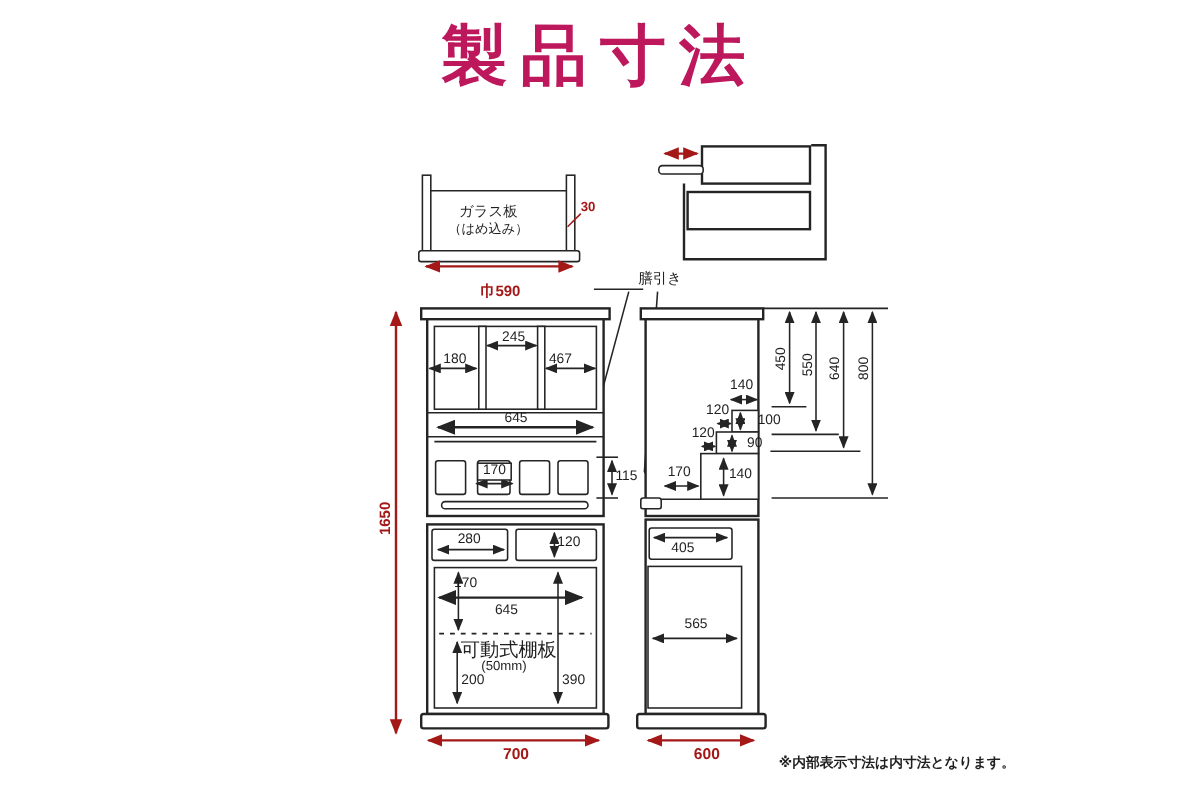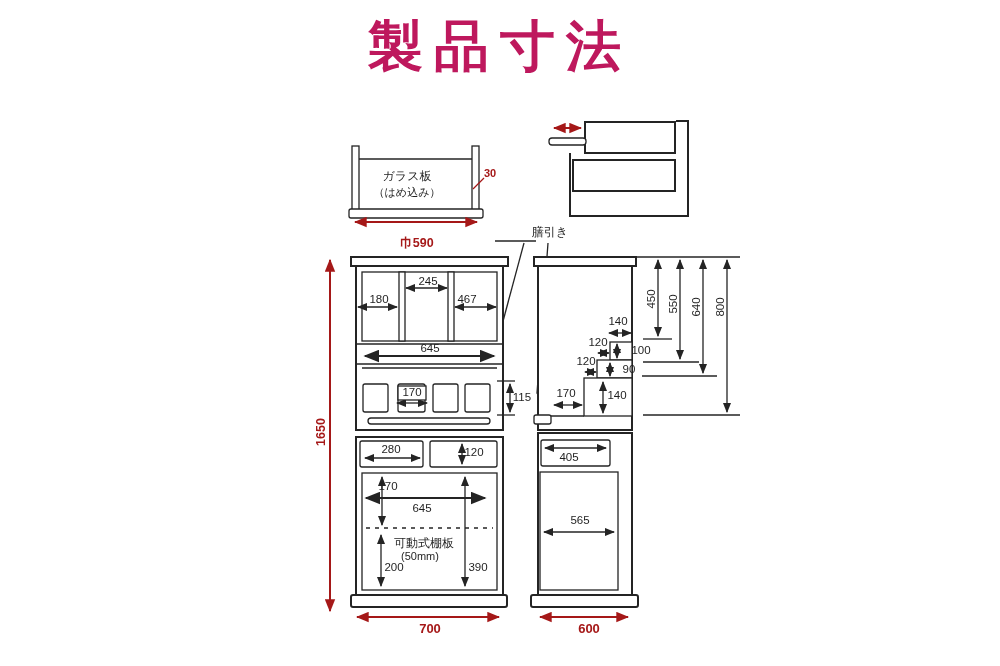--- a/index.html
+++ b/index.html
@@ -138,37 +138,38 @@
       <line class="k" x1="680" y1="260" x2="680" y2="359" marker-start="url(#ab)" marker-end="url(#ab)"></line>
       <line class="k" x1="643" y1="362" x2="699" y2="362"></line>
       <line class="k" x1="703" y1="260" x2="703" y2="373" marker-start="url(#ab)" marker-end="url(#ab)"></line>
       <line class="k" x1="642" y1="376" x2="717" y2="376"></line>
       <line class="k" x1="727" y1="260" x2="727" y2="412" marker-start="url(#ab)" marker-end="url(#ab)"></line>
       <line class="k" x1="643" y1="415" x2="740" y2="415"></line>
     </g>
   </svg>
 
   <div id="page-title">製品寸法</div>
+  <div id="bottom-note" class="note">※内部表示寸法は内寸法となります。</div>
   <div id="labels-layer">
       <div class="lbl" style="left: 407px; top: 176px; font-size: 12px;">ガラス板</div>
       <div class="lbl" style="left: 407px; top: 192px; font-size: 11px;">（はめ込み）</div>
       <div class="lbl red bold" style="left: 417px; top: 230px; font-size: 12.5px; margin-top: 13px;">巾590</div>
       <div class="lbl red bold" style="left: 490px; top: 173px; font-size: 11px;">30</div>
       <div class="lbl" style="left: 514px; top: 232px; font-size: 12px; margin-left: 36px;">膳引き</div>
       <div class="lbl" style="left: 428px; top: 282px;">245</div>
       <div class="lbl" style="left: 379px; top: 300px; text-align: right;">180</div>
       <div class="lbl" style="left: 467px; top: 300px;">467</div>
       <div class="lbl" style="left: 430px; top: 349px;">645</div>
       <div class="lbl" style="left: 412px; top: 393px;">170</div>
       <div class="lbl" style="left: 522px; top: 398px;">115</div>
       <div class="lbl" style="left: 391px; top: 450px;">280</div>
       <div class="lbl" style="left: 474px; top: 453px;">120</div>
       <div class="lbl" style="left: 388px; top: 487px;">170</div>
       <div class="lbl" style="left: 422px; top: 509px;">645</div>
-      <div class="lbl" style="left: 424px; top: 543px; font-size: 12px;">可動式棚板</div>
+      <div class="lbl" style="left: 424px; top: 543px; font-size: 16px;">可動式棚板</div>
       <div class="lbl" style="left: 420px; top: 556px; font-size: 11px;">(50mm)</div>
       <div class="lbl" style="left: 394px; top: 568px;">200</div>
       <div class="lbl" style="left: 478px; top: 568px;">390</div>
       <div class="lbl red rot bold" style="left: 321px; top: 432px; font-size: 12.5px;">1650</div>
       <div class="lbl red bold" style="left: 430px; top: 628px; font-size: 13px; text-align: right;">700</div>
       <div class="lbl" style="left: 618px; top: 322px;">140</div>
       <div class="lbl" style="left: 598px; top: 343px;">120</div>
       <div class="lbl" style="left: 641px; top: 351px;">100</div>
       <div class="lbl" style="left: 586px; top: 362px;">120</div>
       <div class="lbl" style="left: 629px; top: 370px;">90</div>

